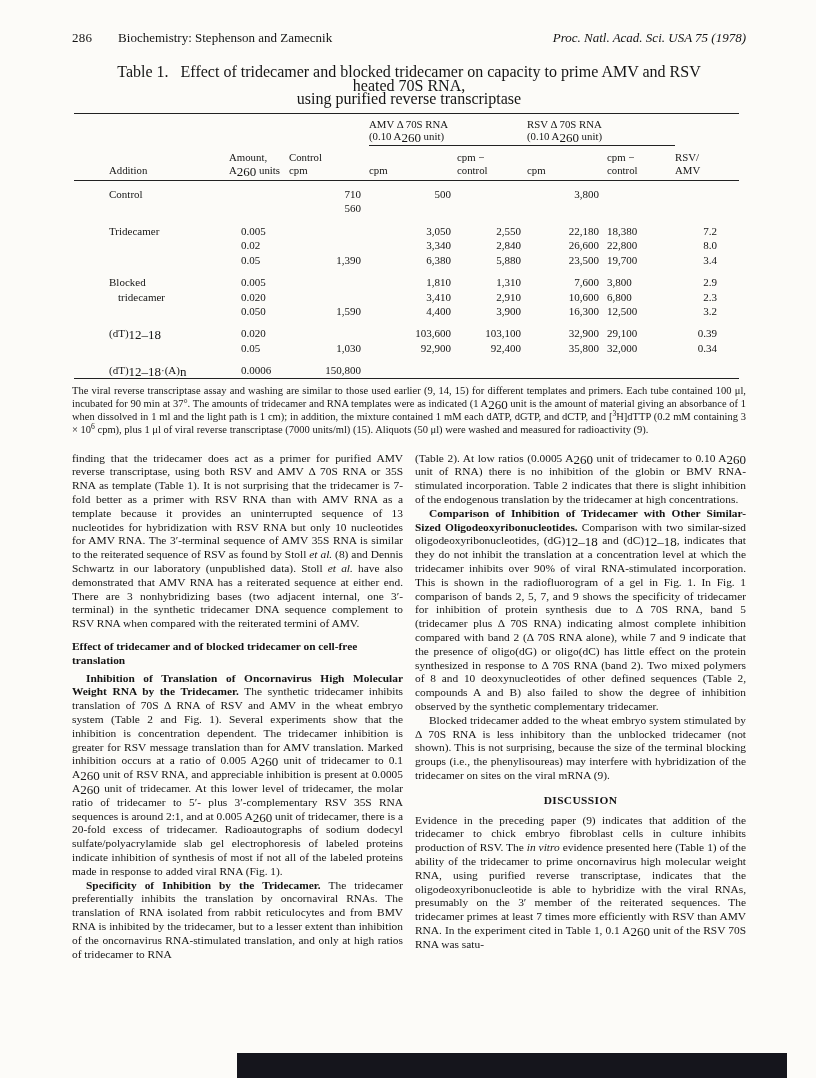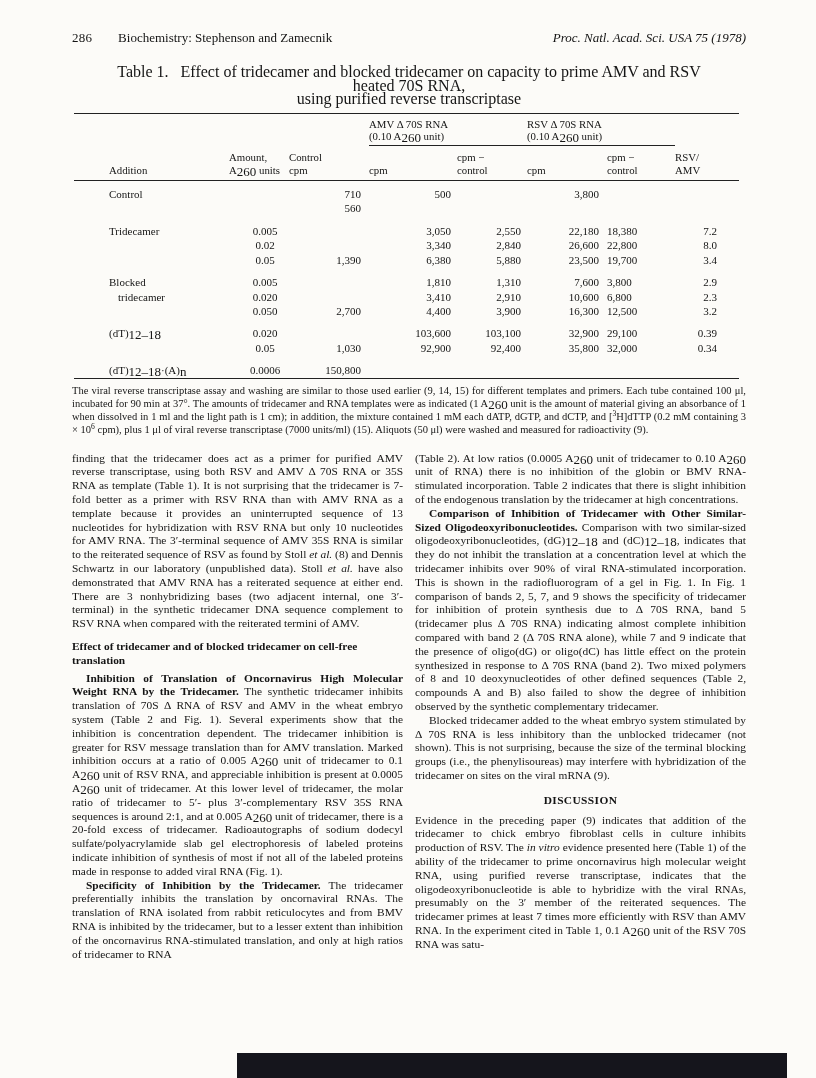--- a/index.html
+++ b/index.html
@@ -23,21 +23,21 @@
   tr.grp th{text-align:left;font-size:10.8px;line-height:12.8px;padding-top:4px;padding-bottom:2px;}
   tr.grp th.gcell{border-bottom:1px solid #222;}
   tr.cols th{text-align:left;vertical-align:bottom;font-size:10.8px;line-height:12.6px;
              padding:5px 0 4px 0;border-bottom:1.2px solid #222;}
   tr.cols th.addl{text-align:left;padding-left:35px;}
   tbody td{font-size:11px;line-height:13.2px;padding:.5px 0;vertical-align:top;}
   tbody tr.gap td{padding-top:9px;}
   tbody tr:first-child td{padding-top:7px;}
   td.c0{text-align:left;padding-left:35px;white-space:nowrap;}
   td.c0.ind{padding-left:44px;}
-  td.c1{text-align:center;padding-left:12px;}
+  td.c1{text-align:left;padding-left:12px;}
   td.c2{text-align:right;padding-right:8px;}
   td.c3{text-align:right;padding-right:6px;}
   td.c4{text-align:right;padding-right:6px;}
   td.c5{text-align:right;padding-right:8px;}
   td.c6{padding-right:8px;}
   td.c7{text-align:right;padding-right:22px;}
   sub{font-size:13px;vertical-align:-2px;line-height:0;}
   sup{font-size:7.6px;vertical-align:4px;line-height:0;}
   .tfoot{font-size:10.5px;line-height:12.9px;text-align:justify;margin-top:6px;}
   
@@ -162,21 +162,21 @@
           <td class="c2"></td>
           <td class="c3">3,410</td>
           <td class="c4">2,910</td>
           <td class="c5">10,600</td>
           <td class="c6">6,800</td>
           <td class="c7">2.3</td>
         </tr>
         <tr>
           <td class="c0"></td>
           <td class="c1">0.050</td>
-          <td class="c2">2,700</td>
+          <td class="c2">1,590</td>
           <td class="c3">4,400</td>
           <td class="c4">3,900</td>
           <td class="c5">16,300</td>
           <td class="c6">12,500</td>
           <td class="c7">3.2</td>
         </tr>
         <tr class="gap">
           <td class="c0">(dT)<sub>12–18</sub></td>
           <td class="c1">0.020</td>
           <td class="c2"></td>

